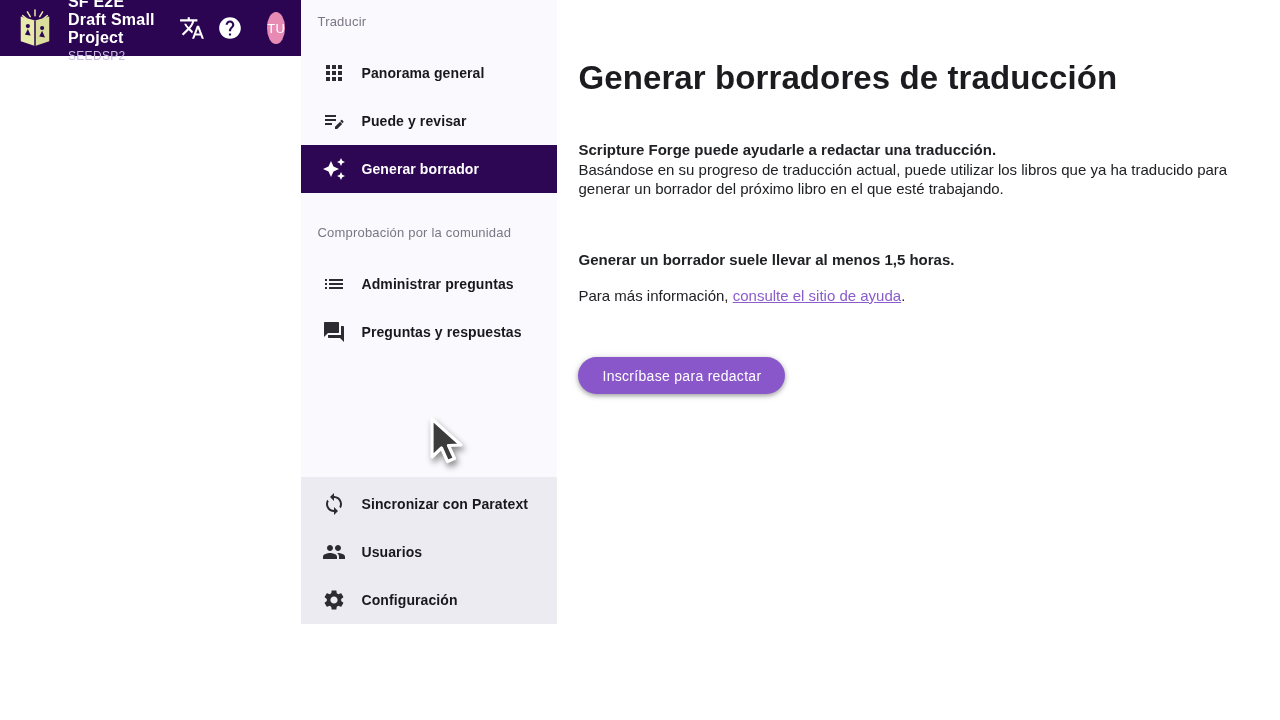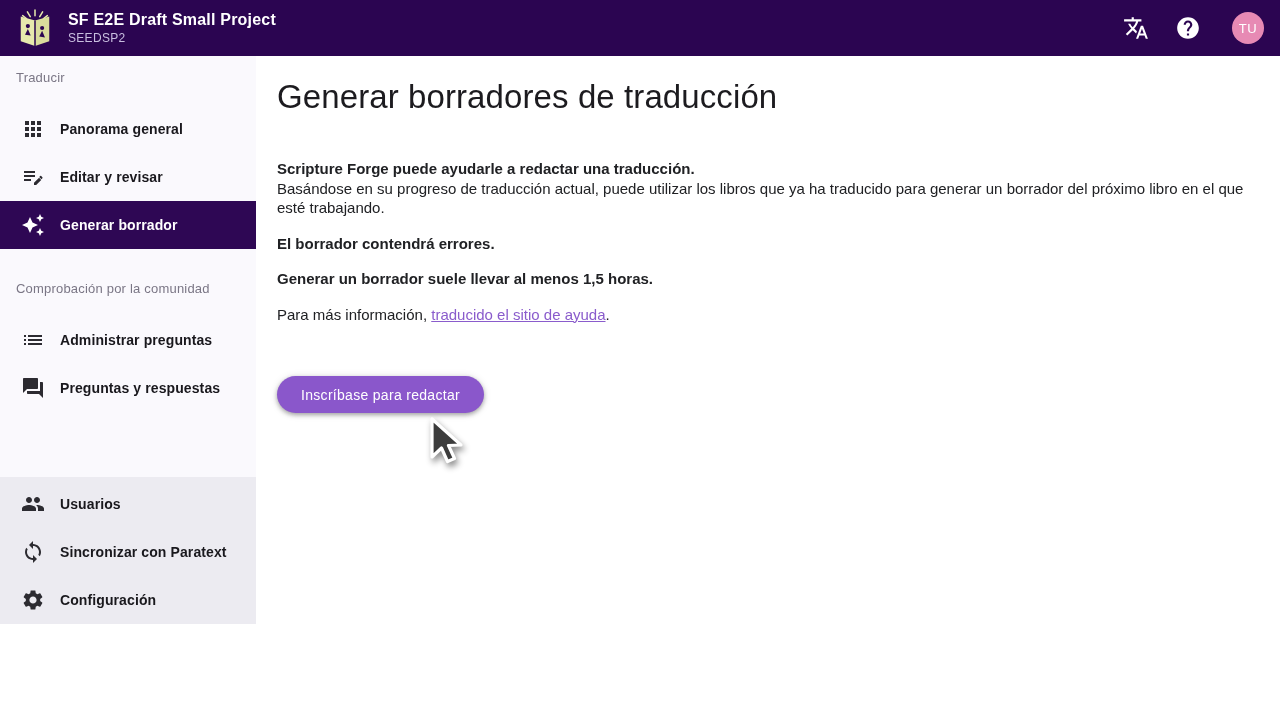--- a/index.html
+++ b/index.html
@@ -7,21 +7,21 @@
     --active-item-bg:#2e0754;
     --accent-purple:#8a57cb;
     --link-purple:#8a5ccc;
     --avatar-pink:#e78ab4;
     --sidebar-bg:#faf9fd;
     --sidebar-bottom-bg:#ecebf1;
   }
   *{box-sizing:border-box;margin:0;padding:0;}
   html,body{width:1280px;height:720px;overflow:hidden;}
   body{font-family:"Liberation Sans","DejaVu Sans",sans-serif;background:#fff;position:relative;}
-  .app{width:1280px;height:624px;display:flex;flex-direction:column;}
+  .app{width:1280px;height:624px;display:flex;flex-direction:row;}
 
   
   .header{height:56px;flex:0 0 56px;background:var(--header-bg);display:flex;align-items:center;padding:0 16px;color:#fff;}
   .logo{width:38px;height:40px;margin-right:14px;flex:0 0 auto;}
   .titles{display:flex;flex-direction:column;justify-content:center;gap:3px;}
   .app-title{font-size:16px;font-weight:700;letter-spacing:.2px;line-height:18px;color:#fff;}
   .app-subtitle{font-size:12px;font-weight:400;color:#c8bedf;line-height:13px;letter-spacing:.3px;}
   .header-spacer{flex:1;}
   .header-btn{width:40px;height:40px;display:flex;align-items:center;justify-content:center;background:transparent;border:none;cursor:pointer;color:#fff;margin-left:12px;}
   .header-btn svg{width:26px;height:26px;fill:#fff;}
@@ -37,21 +37,21 @@
   .nav-item{height:48px;display:flex;align-items:center;padding-left:21px;gap:15px;cursor:pointer;color:#19181d;background:transparent;border:none;width:100%;text-align:left;font-family:inherit;}
   .nav-item svg{width:24px;height:24px;fill:#2c2b31;flex:0 0 auto;}
   .nav-item .nav-label{font-size:14px;font-weight:700;letter-spacing:.1px;}
   .nav-item.active{background:var(--active-item-bg);color:#fff;}
   .nav-item.active svg{fill:#fff;}
   .sidebar-spacer{flex:1;}
   .sidebar-bottom{background:var(--sidebar-bottom-bg);padding-top:3px;}
 
   
   .main{flex:1;background:#fff;padding:19px 0 0 21px;min-width:0;}
-  .page-title{font-size:33px;font-weight:400;color:#1c1b1f;line-height:44px;letter-spacing:.1px;}
+  .page-title{font-size:33px;font-weight:700;color:#1c1b1f;line-height:44px;letter-spacing:.1px;margin-top:37px;}
   .content{margin-top:40px;max-width:984px;font-size:15px;line-height:19.5px;color:#202124;}
   .content p{margin:0 0 16px;}
   .content strong{font-weight:700;}
   .help-link{color:var(--link-purple);text-decoration:underline;cursor:pointer;}
   .cta-button{margin-top:36px;height:37px;padding:0 24px;border:none;border-radius:18.5px;background:var(--accent-purple);color:#fff;font-size:14px;font-weight:500;letter-spacing:.3px;cursor:pointer;font-family:inherit;box-shadow:0 2px 4px rgba(0,0,0,.3),0 1px 8px rgba(0,0,0,.12);display:inline-block;}
 
   
   .cursor{position:absolute;left:424px;top:413px;width:48px;height:62px;pointer-events:none;z-index:10;}
 </style>
 </head>
@@ -105,21 +105,21 @@
         <svg viewBox="0 0 24 24">
             <path d="M4 8h4V4H4v4zm6 12h4v-4h-4v4zm-6 0h4v-4H4v4zm0-6h4v-4H4v4zm6 0h4v-4h-4v4zm6-10v4h4V4h-4zm-6 4h4V4h-4v4zm6 6h4v-4h-4v4zm0 6h4v-4h-4v4z"></path>
           </svg>
         <span class="nav-label">Panorama general</span>
       </button>
 
       <button class="nav-item">
         <svg viewBox="0 0 24 24">
             <path d="M3 6h11v2H3zM3 10h11v2H3zM3 14h7v2H3zM18.06 12.77l-5.06 5.06V20h2.17l5.06-5.06-2.17-2.17zm3.48-.35l-1.3-1.3a.75.75 0 0 0-1.06 0l-.93.93 2.17 2.17.93-.93c.29-.29.29-.58.19-.87z"></path>
           </svg>
-        <span class="nav-label">Editar y revisar</span>
+        <span class="nav-label">Puede y revisar</span>
       </button>
 
       <button class="nav-item active">
         <svg viewBox="0 0 24 24">
             <path d="M19 9l1.25-2.75L23 5l-2.75-1.25L19 1l-1.25 2.75L15 5l2.75 1.25L19 9zm-7.5.5L9 4 6.5 9.5 1 12l5.5 2.5L9 20l2.5-5.5L17 12l-5.5-2.5zM19 15l-1.25 2.75L15 19l2.75 1.25L19 23l1.25-2.75L23 19l-2.75-1.25L19 15z"></path>
           </svg>
         <span class="nav-label">Generar borrador</span>
       </button>
 
       <div class="section-label second">Comprobación por la comunidad</div>
@@ -136,55 +136,55 @@
             <path d="M21 6h-2v9H6v2c0 .55.45 1 1 1h11l4 4V7c0-.55-.45-1-1-1zm-4 6V3c0-.55-.45-1-1-1H3c-.55 0-1 .45-1 1v14l4-4h10c.55 0 1-.45 1-1z"></path>
           </svg>
         <span class="nav-label">Preguntas y respuestas</span>
       </button>
 
       <div class="sidebar-spacer"></div>
 
       <div class="sidebar-bottom">
         <button class="nav-item">
           <svg viewBox="0 0 24 24">
+              <path d="M12 4V1L8 5l4 4V6c3.31 0 6 2.69 6 6 0 1.01-.25 1.97-.7 2.8l1.46 1.46C19.54 15.03 20 13.57 20 12c0-4.42-3.58-8-8-8zm0 14c-3.31 0-6-2.69-6-6 0-1.01.25-1.97.7-2.8L5.24 7.74C4.46 8.97 4 10.43 4 12c0 4.42 3.58 8 8 8v3l4-4-4-4v3z"></path>
+            </svg>
+          <span class="nav-label">Sincronizar con Paratext</span>
+        </button>
+        <button class="nav-item">
+          <svg viewBox="0 0 24 24">
               <path d="M16 11c1.66 0 2.99-1.34 2.99-3S17.66 5 16 5c-1.66 0-3 1.34-3 3s1.34 3 3 3zm-8 0c1.66 0 2.99-1.34 2.99-3S9.66 5 8 5C6.34 5 5 6.34 5 8s1.34 3 3 3zm0 2c-2.33 0-7 1.17-7 3.5V19h14v-2.5c0-2.33-4.67-3.5-7-3.5zm8 0c-.29 0-.62.02-.97.05 1.16.84 1.97 1.97 1.97 3.45V19h6v-2.5c0-2.33-4.67-3.5-7-3.5z"></path>
             </svg>
           <span class="nav-label">Usuarios</span>
-        </button>
-        <button class="nav-item">
-          <svg viewBox="0 0 24 24">
-              <path d="M12 4V1L8 5l4 4V6c3.31 0 6 2.69 6 6 0 1.01-.25 1.97-.7 2.8l1.46 1.46C19.54 15.03 20 13.57 20 12c0-4.42-3.58-8-8-8zm0 14c-3.31 0-6-2.69-6-6 0-1.01.25-1.97.7-2.8L5.24 7.74C4.46 8.97 4 10.43 4 12c0 4.42 3.58 8 8 8v3l4-4-4-4v3z"></path>
-            </svg>
-          <span class="nav-label">Sincronizar con Paratext</span>
         </button>
         <button class="nav-item">
           <svg viewBox="0 0 24 24">
               <path d="M19.14 12.94c.04-.3.06-.61.06-.94 0-.32-.02-.64-.07-.94l2.03-1.58c.18-.14.23-.41.12-.61l-1.92-3.32c-.12-.22-.37-.29-.59-.22l-2.39.96c-.5-.38-1.03-.7-1.62-.94l-.36-2.54c-.04-.24-.24-.41-.48-.41h-3.84c-.24 0-.43.17-.47.41l-.36 2.54c-.59.24-1.13.57-1.62.94l-2.39-.96c-.22-.08-.47 0-.59.22L2.74 8.87c-.12.21-.08.47.12.61l2.03 1.58c-.05.3-.09.63-.09.94s.02.64.07.94l-2.03 1.58c-.18.14-.23.41-.12.61l1.92 3.32c.12.22.37.29.59.22l2.39-.96c.5.38 1.03.7 1.62.94l.36 2.54c.05.24.24.41.48.41h3.84c.24 0 .44-.17.47-.41l.36-2.54c.59-.24 1.13-.56 1.62-.94l2.39.96c.22.08.47 0 .59-.22l1.92-3.32c.12-.22.07-.47-.12-.61l-2.01-1.58zM12 15.6c-1.98 0-3.6-1.62-3.6-3.6s1.62-3.6 3.6-3.6 3.6 1.62 3.6 3.6-1.62 3.6-3.6 3.6z"></path>
             </svg>
           <span class="nav-label">Configuración</span>
         </button>
       </div>
     </nav>
 
     <main class="main">
       <h1 class="page-title">Generar borradores de traducción</h1>
 
       <div class="content">
         <p>
           <strong>Scripture Forge puede ayudarle a redactar una traducción.</strong><br>
           <span>Basándose en su progreso de traducción actual, puede utilizar los libros que ya ha traducido para generar un borrador del próximo libro en el que esté trabajando.</span>
         </p>
         <p>
-          <strong>El borrador contendrá errores.</strong><br>
+          <br>
         </p>
         <p>
           <strong>Generar un borrador suele llevar al menos 1,5 horas.</strong><br>
         </p>
         <p>
-          <span>Para más información, </span><a class="help-link">traducido el sitio de ayuda</a><span>.</span>
+          <span>Para más información, </span><a class="help-link">consulte el sitio de ayuda</a><span>.</span>
         </p>
 
         <button class="cta-button">Inscríbase para redactar</button>
       </div>
     </main>
   </div>
 </div>
 
 <svg class="cursor" viewBox="0 0 48 62">
   <g filter="drop-shadow(2px 4px 3px rgba(0,0,0,0.45))">

